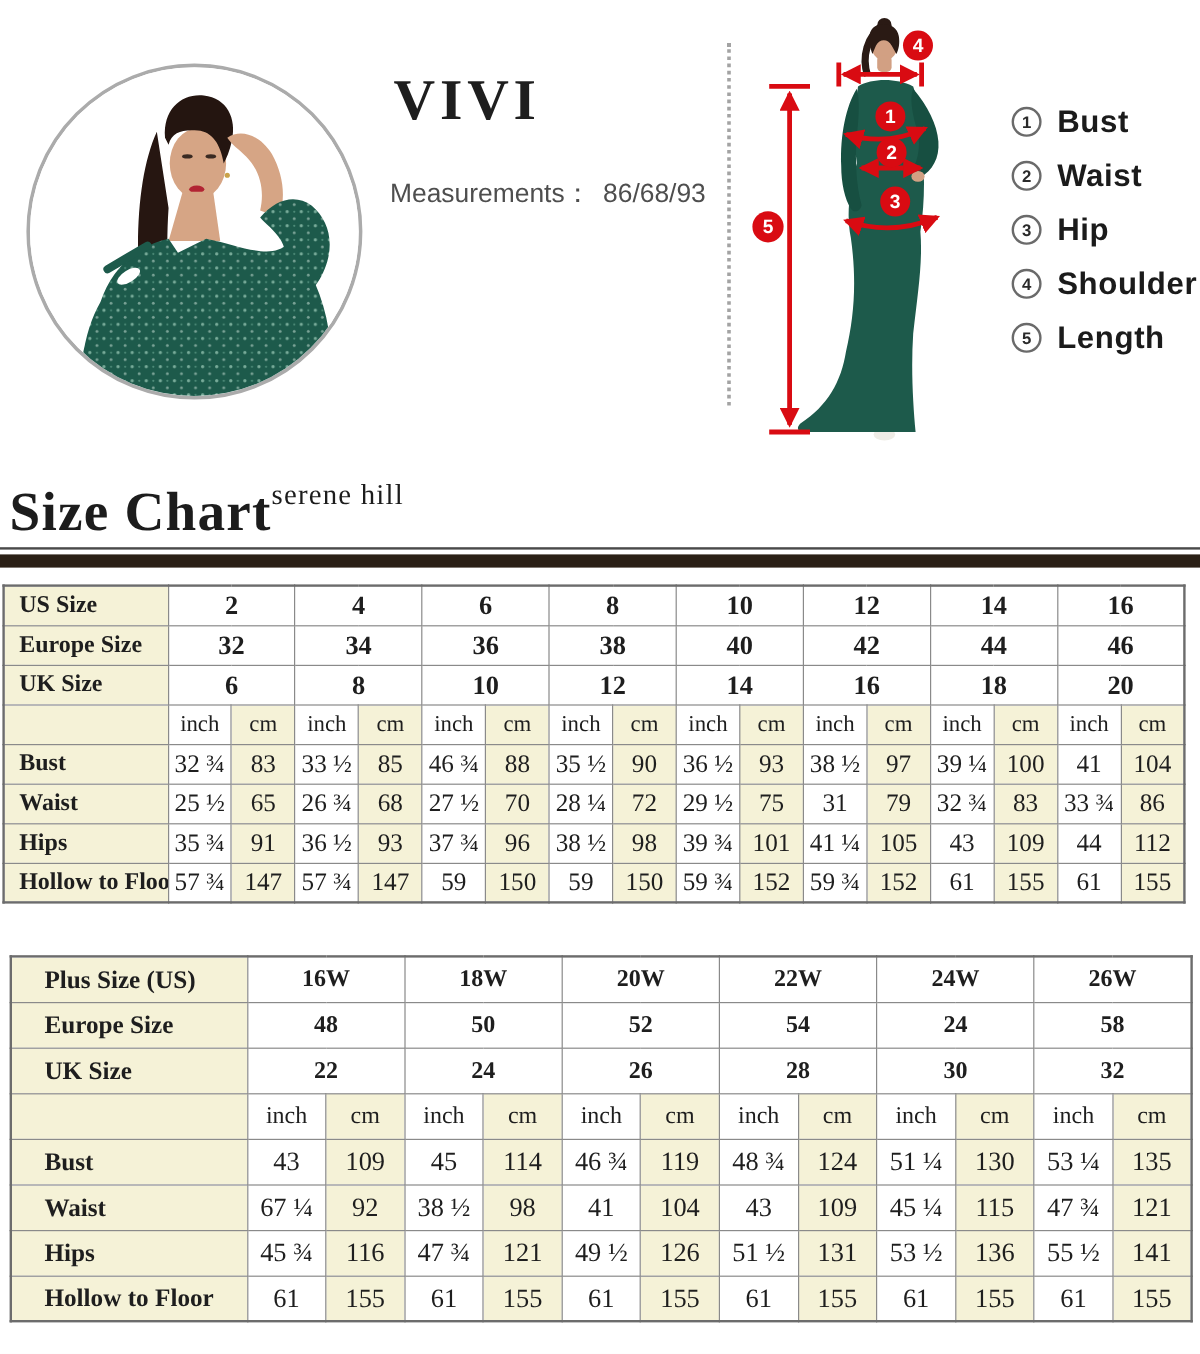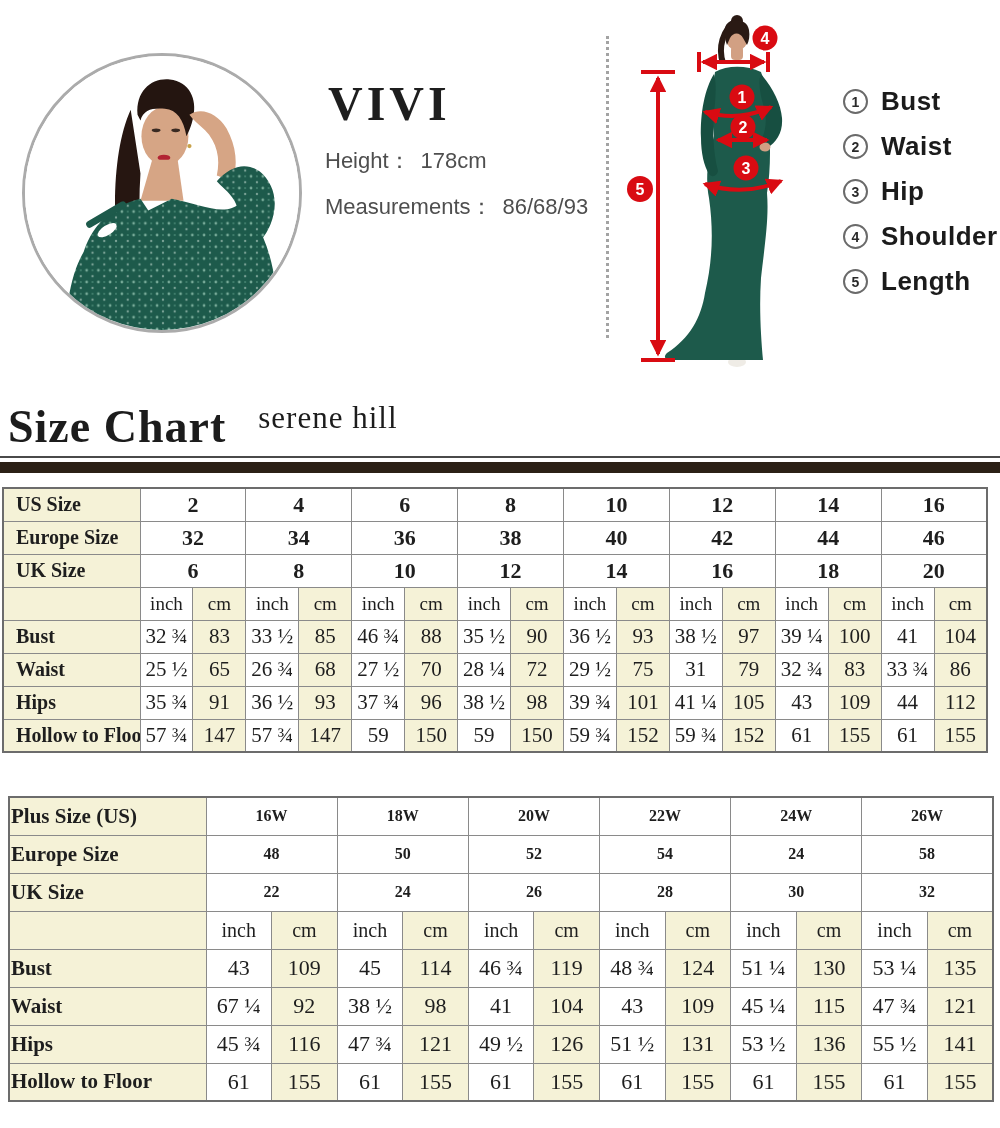--- a/index.html
+++ b/index.html
@@ -3,61 +3,61 @@
 <meta charset="utf-8">
 <style>
   html,body{margin:0;padding:0;}
   body{width:1000px;height:1128px;background:#fdfdfd;font-family:"Liberation Sans",sans-serif;overflow:hidden;}
   .page{position:relative;width:1000px;height:1128px;background:#ffffff;}
 
   
   .photo-circle{position:absolute;left:22px;top:53px;width:280px;height:280px;border-radius:50%;
     border:3px solid #ababab;overflow:hidden;background:#fff;box-sizing:border-box;}
   .brand-title{position:absolute;left:328px;top:56px;font-family:"Liberation Serif",serif;
-    font-size:48px;font-weight:600;letter-spacing:4px;color:#1e1e1e;margin-top:20px;}
+    font-size:48px;font-weight:600;letter-spacing:4px;color:#1e1e1e;}
   .model-info{position:absolute;left:325px;top:146px;color:#4e4e4e;font-size:22px;}
   .model-info .line{height:46px;line-height:30px;white-space:nowrap;}
   .model-info .lab{margin-right:10px;}
 
   .dotted-divider{position:absolute;left:606px;top:36px;height:302px;width:0;border-left:3px dotted #a3a3a3;}
 
   .diagram-svg{position:absolute;left:615px;top:8px;}
 
   .legend{position:absolute;left:843px;top:88px;}
   .legend-item{display:flex;align-items:center;height:27px;margin-bottom:18px;}
   .legend-num{width:25px;height:25px;border:2px solid #6a6a6a;border-radius:50%;box-sizing:border-box;
     display:flex;align-items:center;justify-content:center;font-size:14px;font-weight:700;color:#2a2a2a;
     flex:0 0 auto;}
   .legend-label{margin-left:13px;font-size:26px;font-weight:600;color:#1b1b1b;letter-spacing:0.5px;}
 
   
   .sc-heading{position:absolute;left:8px;top:400px;display:flex;align-items:flex-start;
     font-family:"Liberation Serif",serif;color:#1c1c1c;}
   .sc-title{font-size:46px;font-weight:700;letter-spacing:1px;}
-  .sc-sub{font-size:31px;font-weight:400;margin-left:32px;letter-spacing:1px;}
+  .sc-sub{font-size:24px;font-weight:400;letter-spacing:1px;}
   .rule-thin{position:absolute;left:0;top:456px;width:1000px;height:2px;background:#4a4a4a;}
   .rule-thick{position:absolute;left:0;top:462px;width:1000px;height:11px;background:#2b2016;}
 
   
   table.sizes{position:absolute;border-collapse:collapse;table-layout:fixed;background:#fff;
     font-family:"Liberation Serif",serif;color:#1e1e1e;border:2px solid #6c6c6c;}
   table.sizes td,table.sizes th{border:1px solid #8a8a8a;text-align:center;padding:0;
     white-space:nowrap;overflow:hidden;font-weight:400;}
   table.sizes th.lbl{background:#f5f2d7;text-align:left;font-weight:700;}
   table.sizes td.cream{background:#f5f2d7;}
   #table1{left:2px;top:487px;width:984px;padding-left:46px;}
   #table1 tr{height:33px;}
   #table1 th.lbl{font-size:20px;padding-left:12px;}
   #table1 td.size-val{font-size:22px;font-weight:600;}
   #table1 td.unit{font-size:19px;}
   #table1 td.meas{font-size:21px;}
   #table2{left:8px;top:796px;width:984px;}
   #table2 tr{height:38px;}
-  #table2 th.lbl{font-size:21px;padding-left:1px;margin-left:38px;}
-  #table2 td.size-val{font-size:16px;font-weight:600;}
+  #table2 th.lbl{font-size:21px;padding-left:27px;margin-left:38px;}
+  #table2 td.size-val{font-size:20px;font-weight:600;}
   #table2 td.unit{font-size:20px;}
   #table2 td.meas{font-size:22px;}
 </style>
 </head>
 <body>
 
 <div class="page">
 
   <div class="photo-circle">
     <svg width="274" height="274" viewBox="0 0 280 280">
@@ -89,21 +89,20 @@
 
       <path d="M196,128 C210,112 226,108 240,118 C252,128 258,144 254,162 C250,180 238,196 222,204 L204,192 C216,178 222,162 214,148 C208,138 200,133 196,128 Z" fill="url(#pearlPat)"></path>
 
       <ellipse cx="84" cy="178" rx="11" ry="5" fill="#ffffff" transform="rotate(-32 84 178)"></ellipse>
       <path d="M66,172 L100,152" stroke="#1d5a4b" stroke-width="7" stroke-linecap="round" fill="none"></path>
     </svg>
   </div>
 
   <div class="brand-title">VIVI</div>
   <div class="model-info">
-    <div class="line"><span class="lab">Height：</span><span>178cm</span></div>
     <div class="line"><span class="lab">Measurements：</span><span>86/68/93</span></div>
   </div>
 
   <div class="dotted-divider"></div>
 
   <svg class="diagram-svg" width="210" height="372" viewBox="0 0 210 372">
     <defs>
       <marker id="ah" viewBox="0 0 10 10" refX="8.5" refY="5" markerWidth="4.2" markerHeight="4.2" orient="auto-start-reverse">
         <path d="M0,0 L10,5 L0,10 Z" fill="#d90b12"></path>
       </marker>

